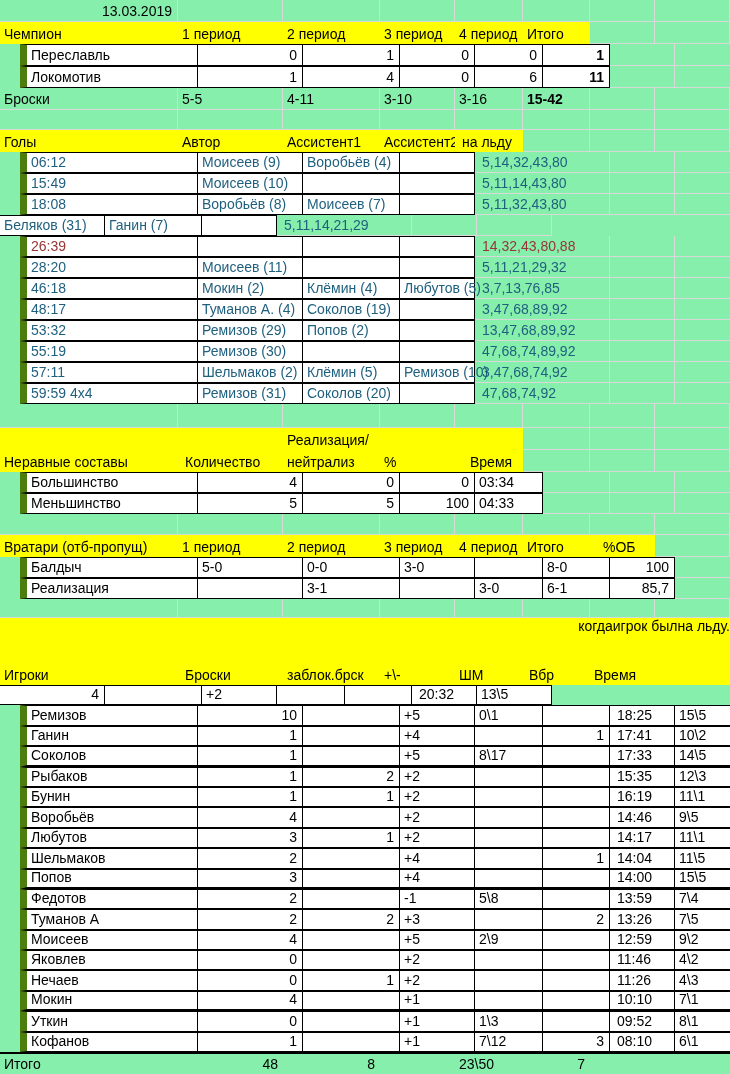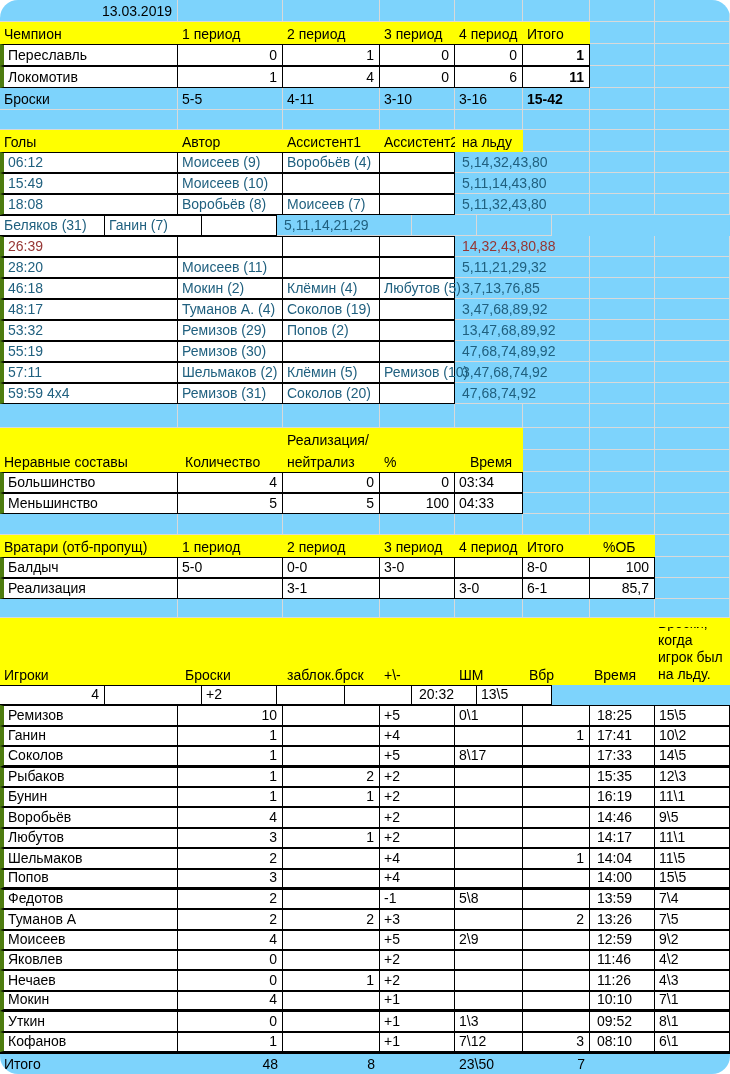--- a/index.html
+++ b/index.html
@@ -1,42 +1,42 @@
 <!DOCTYPE html>
 <html><head>
 <meta charset="utf-8">
 <style>
   html,body{margin:0;padding:0;background:#fff;}
   body{font-family:"Liberation Sans","DejaVu Sans",sans-serif;font-size:14px;color:#000;}
-  .sheet{position:relative;width:730px;height:1074px;overflow:hidden;background:#7dd3fc;border-radius:18px;}
+  .sheet{position:relative;width:730px;height:1074px;overflow:hidden;background:#86efac;}
   .row{display:flex;width:730px;}
   .c{flex:none;display:flex;align-items:flex-end;box-sizing:border-box;
      white-space:nowrap;overflow:visible;padding:0 0 2px 0;line-height:16px;}
   
   .wA{width:178px}.wB{width:105px}.wC{width:97px}.wD{width:75px}
   .wE{width:68px}.wF{width:67px}.wG{width:65px}.wH{width:75px}
   .wEF{width:135px}
   
   .h22{height:22px}.h21{height:21px}.h20{height:20px}.h24{height:24px}
   .h19{height:19px}.h67{height:67px}.hP{height:20.4px}
   
   .g{border-right:1px solid #d9d9d9;border-bottom:1px solid #d9d9d9;}
   .b{border-right:1px solid #000;border-bottom:1px solid #000;background:#fff;}
-  .first{border-left:4px solid #4d7c0f;}
+  .first{border-left:7px solid #4d7c0f;margin-left:20px;}
   .bt{border-top:1px solid #000;}
   .t2{border-top:2px solid #000;}
   .yellow{background:#ffff00;text-align:right;}
   .al{padding-left:4px}.ar{justify-content:flex-end;padding-right:5px}
   .ind7{padding-left:7px}.ind15{padding-left:15px}.ind13{padding-left:13px}
   .bold{font-weight:bold}
   .grow{color:#20607f}
   .grow.conceded{color:#963634}
   .prow.group-end > .b{border-bottom:2px solid #000;}
   
-  .hdrcol{flex-direction:column;align-items:flex-start;justify-content:flex-end;
+  .hdrcol{flex-direction:row;align-items:flex-start;justify-content:flex-end;
           line-height:17px;padding-left:3px;}
   .cliptop{height:5px;overflow:hidden;display:block;}
   .cliptop span{display:block;margin-top:-12px;}
 </style>
 </head>
 <body>
 
 <div class="sheet">
 
   <div class="row h22">

